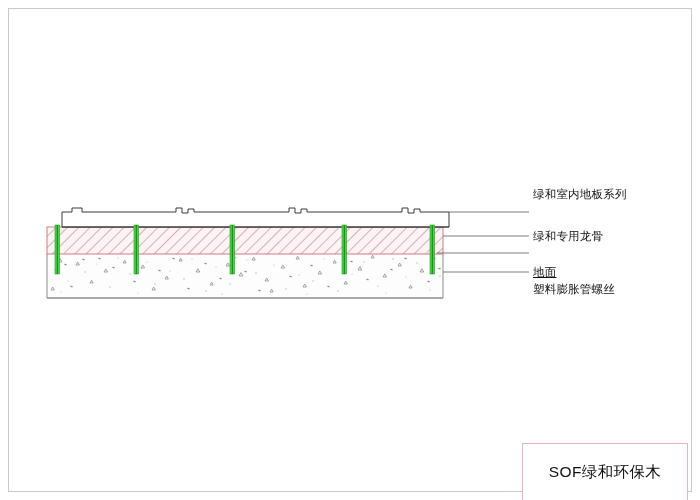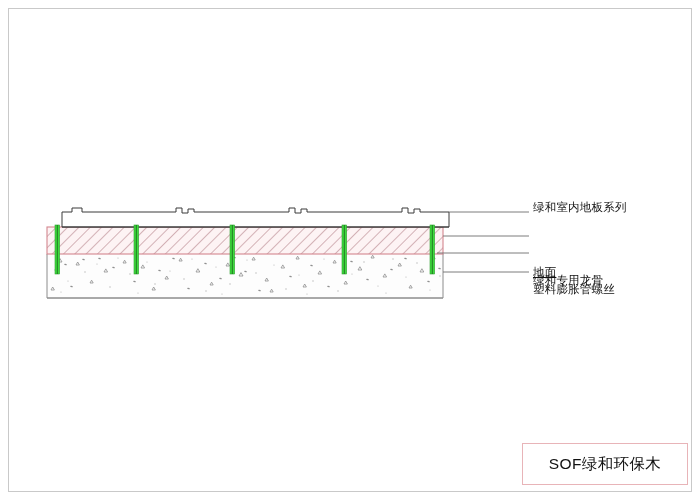--- a/index.html
+++ b/index.html
@@ -54,21 +54,21 @@
     line-height: 14px;
     color: #111111;
     white-space: nowrap;
     letter-spacing: 0.2px;
   }
   #footer-box {
     position: absolute;
     left: 522px;
     top: 443px;
     width: 166px;
-    height: 42px;
+    height: 58px;
     border: 1px solid #e8b4b8;
     box-sizing: border-box;
     display: flex;
     align-items: center;
     justify-content: center;
     background: #ffffff;
   }
   #footer-text {
     font-size: 15.5px;
     color: #111111;
@@ -245,22 +245,22 @@
     </g>
 
     <g stroke="#6e6e6e" stroke-width="0.9" fill="none">
       <path d="M449 212 L529 212"></path>
       <path d="M443 236 L529 236"></path>
       <path d="M437 253 L529 253"></path>
       <path d="M443 272 L529 272"></path>
     </g>
   </svg>
 
-  <div class="legend-label" style="left:533px; top:200px;">绿和室内地板系列</div>
-  <div class="legend-label" style="left:533px; top:229px;margin-top:44px;">绿和专用龙骨</div>
+  <div class="legend-label" style="left:533px; top:187px;">绿和室内地板系列</div>
+  <div class="legend-label" style="left:533px; top:229px;">绿和专用龙骨</div>
   <div class="legend-label" style="left:533px; top:246px;margin-top:36px;">塑料膨胀管螺丝</div>
   <div class="legend-label" style="left:533px; top:265px;text-decoration:underline;">地面</div>
 
   <div id="footer-box">
     <span id="footer-text">SOF绿和环保木</span>
   </div>
 
 </div>
 
 </body></html>

